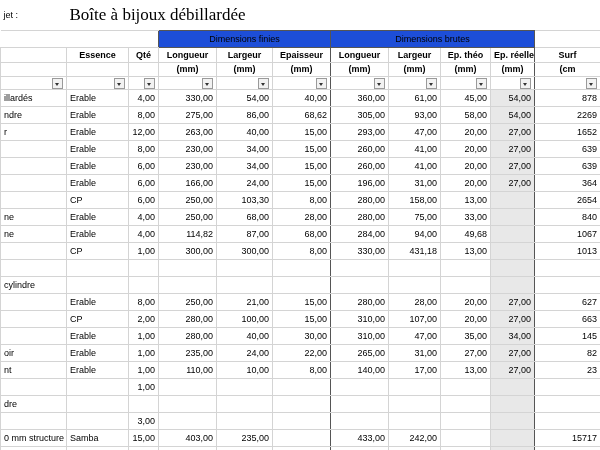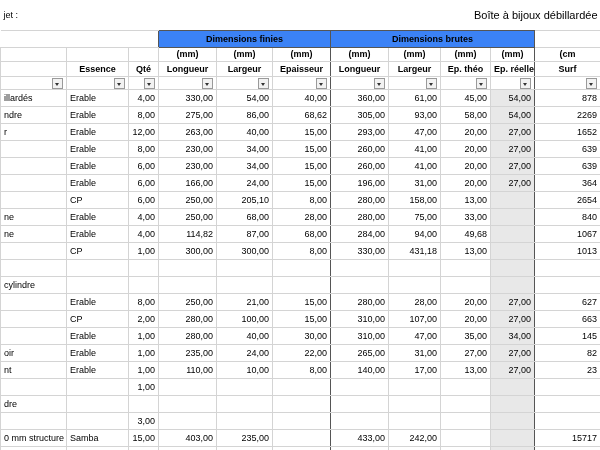--- a/index.html
+++ b/index.html
@@ -22,32 +22,33 @@
     font-size:9px;
     height:17px;
     box-sizing:border-box;
   }
   .noline{border-left:none;border-right:none;}
   .title-row td{
     border:none;
     height:30px;
   }
   .title{
-    font-size:11px;
-    text-align:right;
+    font-size:17px;
+    text-align:left;
+    font-family:Liberation Serif, serif;
   }
   .projet{
     font-size:9px;
     text-align:left;
     border:none;
   }
   .grp{
     text-align:center;
-    font-weight:bold;
-    background:#3b82f6;
+    font-weight:normal;
+    background:#1d4ed8;
     border:1px solid #555;
     margin-top:48px;
   }
   .hdr{
     text-align:center;
     font-weight:bold;
     background:#ffffff;
     height:15px;
   }
   .hdr2{
@@ -122,47 +123,47 @@
       <tr>
         <td class="noline"></td>
         <td class="noline"></td>
         <td class="noline"></td>
         <td colspan="3" class="grp">Dimensions finies</td>
         <td colspan="4" class="grp">Dimensions brutes</td>
         <td class="noline"></td>
       </tr>
 
       <tr>
+        <td class="hdr"></td>
+        <td class="hdr">Essence</td>
+        <td class="hdr">Qté</td>
+        <td class="hdr thick-l">Longueur</td>
+        <td class="hdr">Largeur</td>
+        <td class="hdr thick-r">Epaisseur</td>
+        <td class="hdr thick-l">Longueur</td>
+        <td class="hdr">Largeur</td>
+        <td class="hdr">Ep. théo</td>
+        <td class="hdr thick-r">Ep. réelle</td>
+        <td class="hdr">Surf</td>
+      </tr>
+
+      <tr>
         <td class="hdr2"></td>
         <td class="hdr2"></td>
         <td class="hdr2"></td>
         <td class="hdr2 thick-l">(mm)</td>
         <td class="hdr2">(mm)</td>
         <td class="hdr2 thick-r">(mm)</td>
         <td class="hdr2 thick-l">(mm)</td>
         <td class="hdr2">(mm)</td>
         <td class="hdr2">(mm)</td>
         <td class="hdr2 thick-r">(mm)</td>
         <td class="hdr2">(cm</td>
       </tr>
 
-      <tr>
-        <td class="hdr"></td>
-        <td class="hdr">Essence</td>
-        <td class="hdr">Qté</td>
-        <td class="hdr thick-l">Longueur</td>
-        <td class="hdr">Largeur</td>
-        <td class="hdr thick-r">Epaisseur</td>
-        <td class="hdr thick-l">Longueur</td>
-        <td class="hdr">Largeur</td>
-        <td class="hdr">Ep. théo</td>
-        <td class="hdr thick-r">Ep. réelle</td>
-        <td class="hdr">Surf</td>
-      </tr>
-
       <tr class="filterrow">
         <td class="filt">
             <span class="caret"></span>
           </td>
         <td class="filt">
             <span class="caret"></span>
           </td>
         <td class="filt">
             <span class="caret"></span>
           </td>
@@ -269,21 +270,21 @@
           <td class="num">31,00</td>
           <td class="num">20,00</td>
           <td class="num thick-r shade">27,00</td>
           <td class="num">364</td>
         </tr>
         <tr>
           <td class="txt"></td>
           <td class="txt">CP</td>
           <td class="num">6,00</td>
           <td class="num thick-l">250,00</td>
-          <td class="num">205,10</td>
+          <td class="num">103,30</td>
           <td class="num thick-r">8,00</td>
           <td class="num thick-l">280,00</td>
           <td class="num">158,00</td>
           <td class="num">13,00</td>
           <td class="num thick-r shade"></td>
           <td class="num">2654</td>
         </tr>
         <tr>
           <td class="txt">ne</td>
           <td class="txt">Erable</td>

